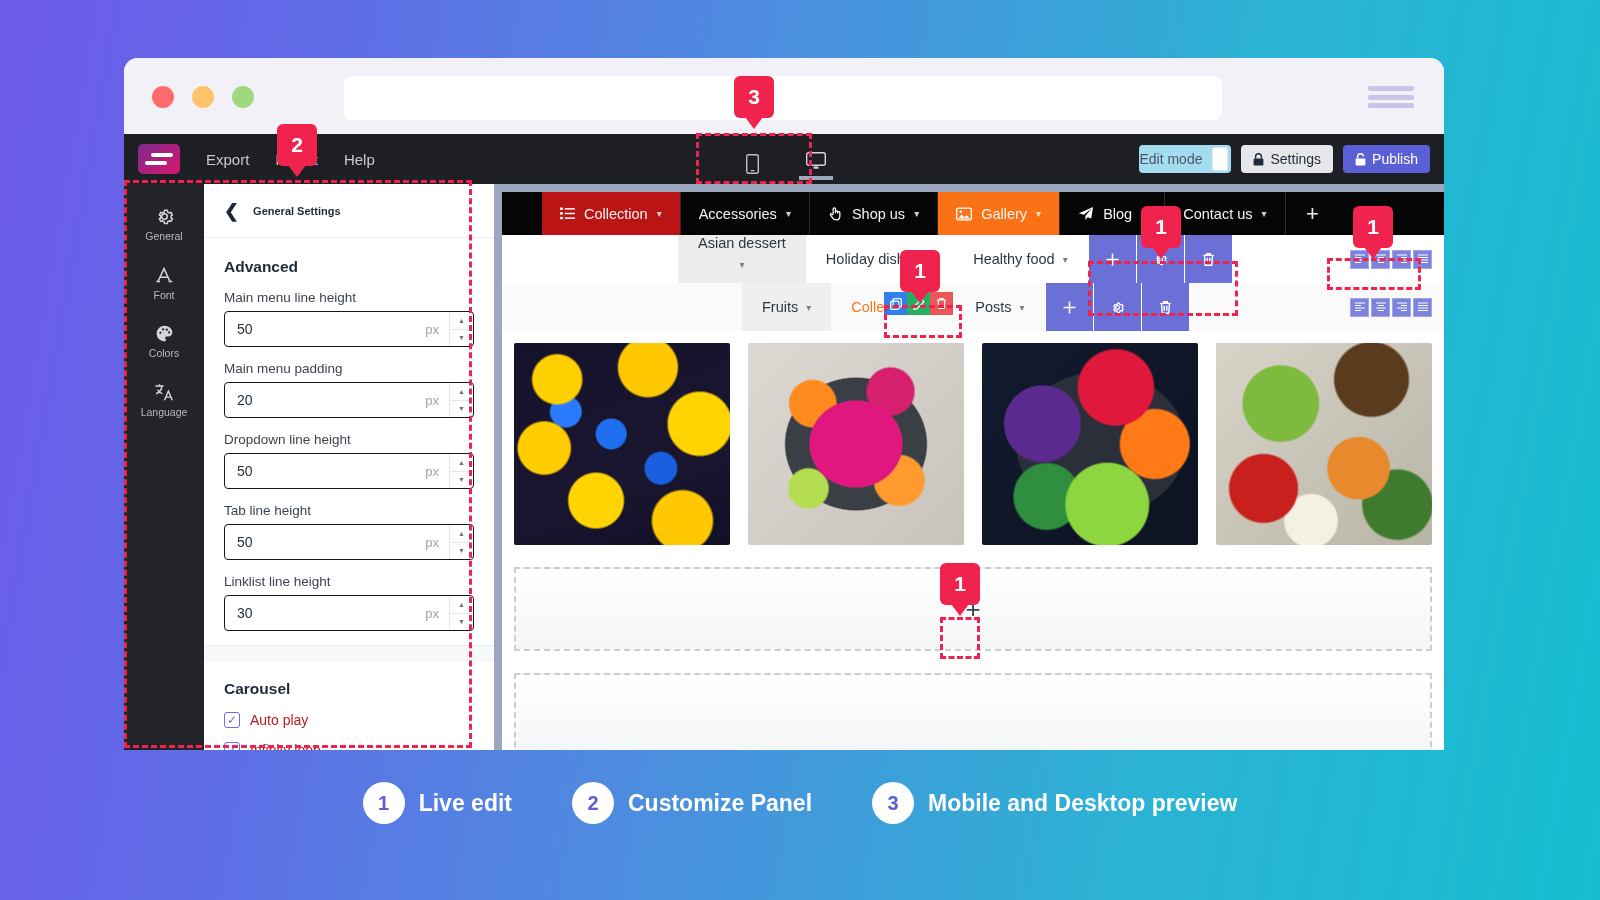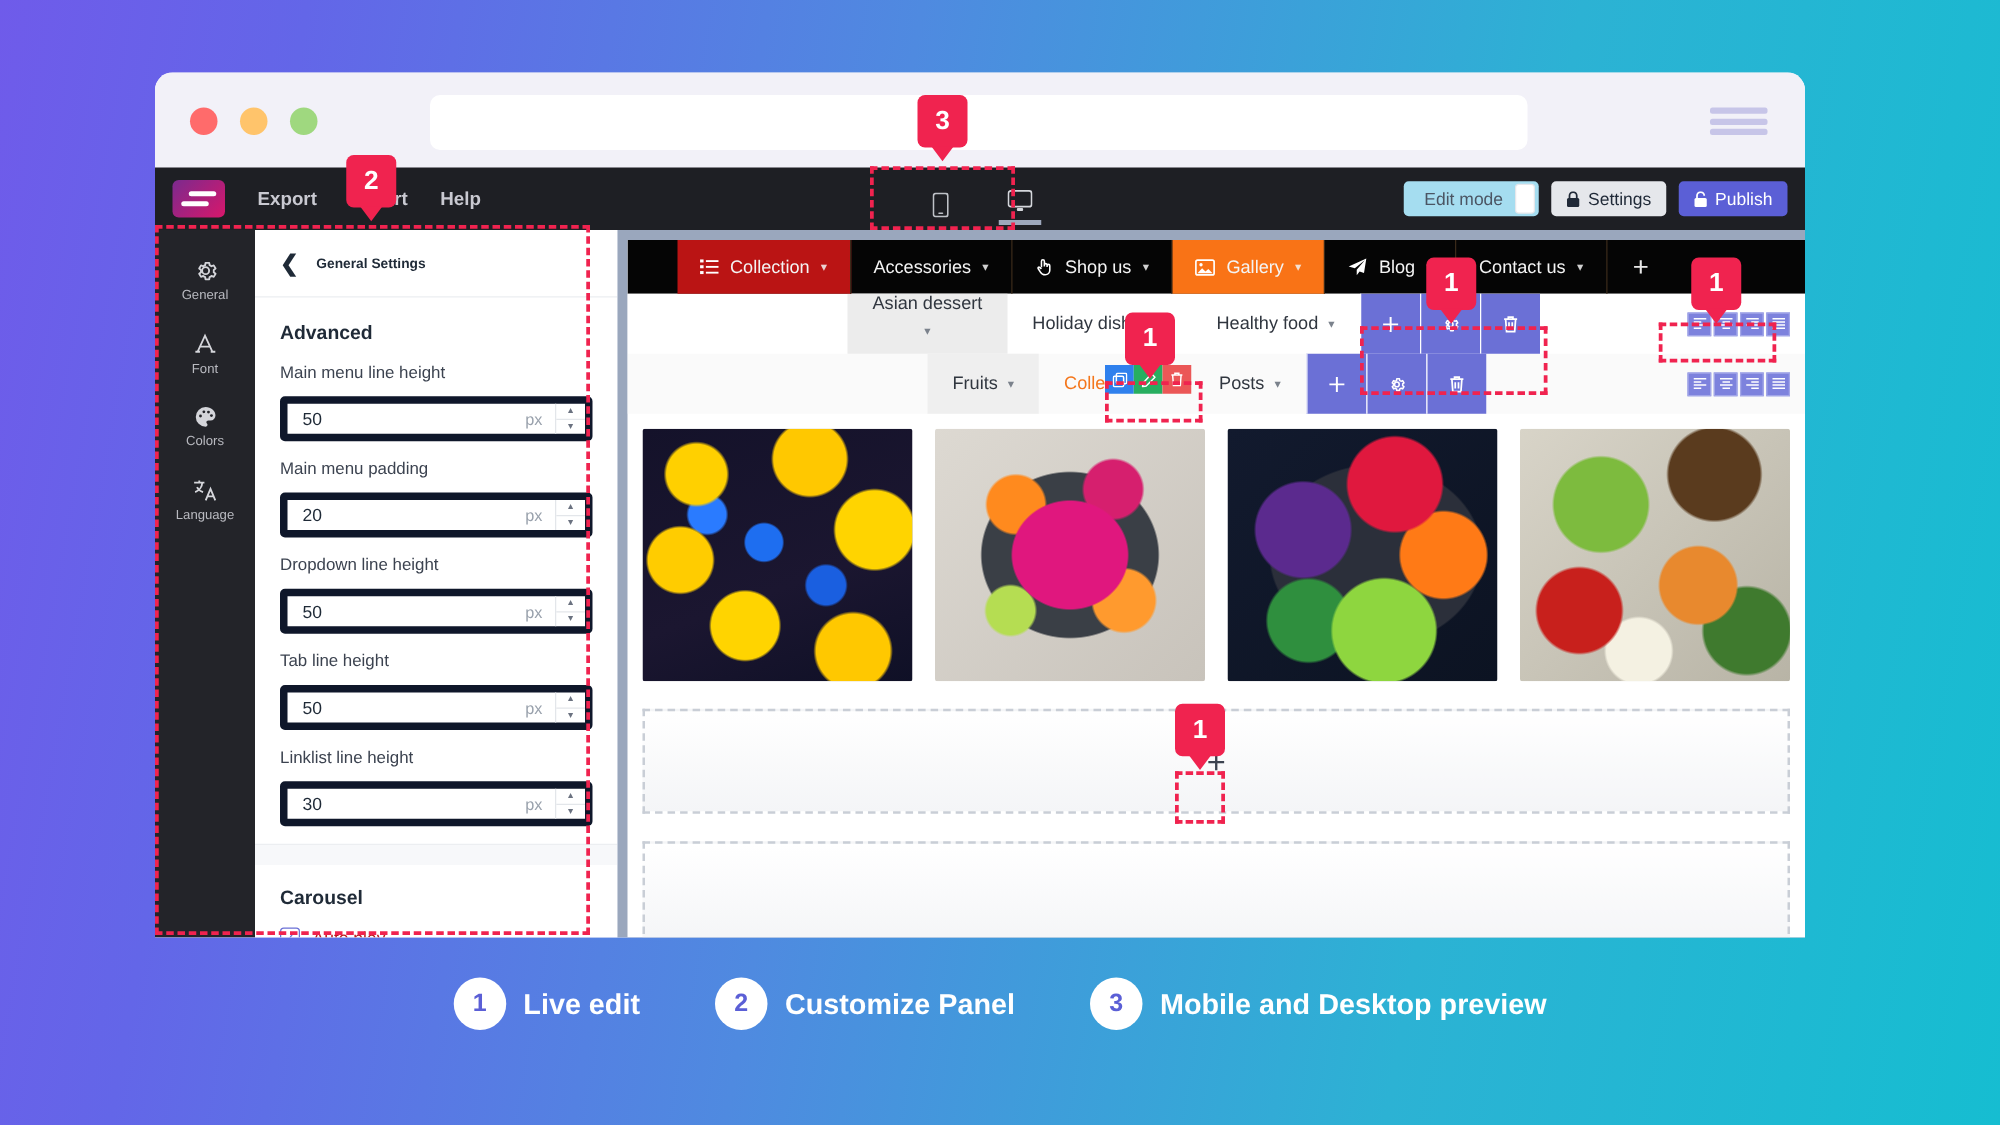--- a/index.html
+++ b/index.html
@@ -32,30 +32,30 @@
     height: 50px; background: #1e1f24; display: flex; align-items: center;
     padding: 0 14px; position: relative;
   }
   .logo { width: 42px; height: 30px; border-radius: 5px;
           background: linear-gradient(135deg, #7b2a8e 0%, #d8176b 100%);
           display: flex; flex-direction: column; justify-content: center;
           align-items: center; gap: 4px; }
   .logo span { display: block; height: 4px; background: #fff; border-radius: 2px; }
   .logo span:nth-child(1) { width: 22px; margin-left: 6px; }
   .logo span:nth-child(2) { width: 22px; margin-right: 6px; }
-  .tb-menu { display: flex; gap: 26px; margin-left: 26px; font-weight: bold; }
+  .tb-menu { display: flex; gap: 26px; margin-left: 26px; }
   .tb-menu a { color: #c9c9d1; font-size: 15px; text-decoration: none; }
   .tb-devices { position: absolute; left: 50%; transform: translateX(-50%);
                 display: flex; gap: 30px; align-items: flex-end; height: 50px; padding-bottom: 4px; }
   .devbtn { width: 34px; display: flex; flex-direction: column; align-items: center;
             padding-bottom: 6px; cursor: pointer; }
   .devbtn.active { border-bottom: 4px solid #9ea8bd; }
   .tb-right { margin-left: auto; display: flex; align-items: center; gap: 10px; }
   .editmode { display: flex; align-items: center; background: #a5ddf0; border-radius: 4px;
-              height: 28px; padding-left: 16px; font-size: 14px; color: #4b5563; }
+              height: 28px; padding-left: 0; font-size: 14px; color: #4b5563; }
   .editmode .knob { width: 16px; height: 24px; background: #fff; border-radius: 3px;
                     margin: 0 3px 0 10px; border: 1px solid #e5e7eb; }
   .btn-unpub { background: #e5e7eb; color: #1f2937; border-radius: 4px; height: 28px;
                display: flex; align-items: center; gap: 6px; padding: 0 12px; font-size: 14px; }
   .btn-pub { background: #5b5fd6; color: #fff; border-radius: 4px; height: 28px;
              display: flex; align-items: center; gap: 6px; padding: 0 12px; font-size: 14px; }
 
   
   .appbody { display: flex; height: 566px; }
   .rail { width: 80px; background: #232429; padding-top: 12px; flex: none; }
@@ -65,22 +65,22 @@
   .rail-item svg { fill: #d4d5da; }
 
   .panel { width: 290px; background: #fff; flex: none; position: relative; overflow: hidden; }
   .panel-head { height: 54px; display: flex; align-items: center; gap: 14px;
                 padding: 0 20px; border-bottom: 1px solid #eceef1; }
   .panel-head .back { color: #1f2a37; font-size: 18px; font-weight: bold; cursor: pointer; }
   .panel-head .ttl { font-size: 11px; font-weight: bold; color: #1f2a37; }
   .panel-body { padding: 12px 20px 0; }
   .sec-title { font-size: 15.5px; font-weight: bold; color: #1f2a37; margin: 8px 0 14px; }
   .field-label { font-size: 13.5px; color: #3c4350; margin-bottom: 6px; }
-  .field { display: flex; border: 6px solid #0f172a; border-radius: 4px; height: 36px;
-           margin-bottom: 14px; background: #fff; margin-top: 12px; }
+  .field { display: flex; border: 1px solid #0f172a; border-radius: 4px; height: 36px;
+           margin-bottom: 14px; background: #fff; }
   .field .val { flex: 1; display: flex; align-items: center; padding-left: 12px;
                 font-size: 14px; color: #1f2a37; }
   .field .unit { display: flex; align-items: center; padding-right: 10px; font-size: 13px; color: #9aa2ad; }
   .spin { width: 24px; border-left: 1px solid #e3e6ea; display: flex; flex-direction: column; }
   .spin div { flex: 1; display: flex; align-items: center; justify-content: center;
               font-size: 7px; color: #6b7280; cursor: pointer; }
   .spin div:first-child { border-bottom: 1px solid #e3e6ea; }
   .divider { height: 1px; background: #eceef1; margin: 8px -20px 0; }
   .gap { height: 16px; background: #f7f8fa; margin: 0 -20px; }
   .chk-row { display: flex; align-items: center; gap: 10px; margin-bottom: 14px; }

